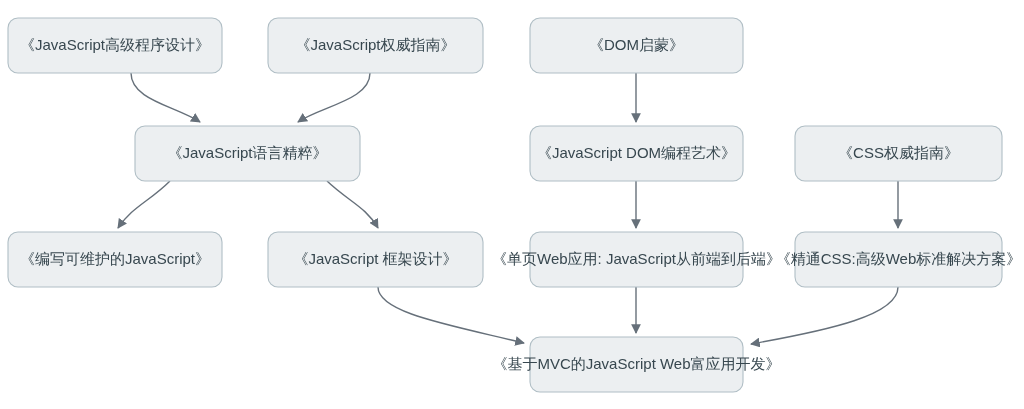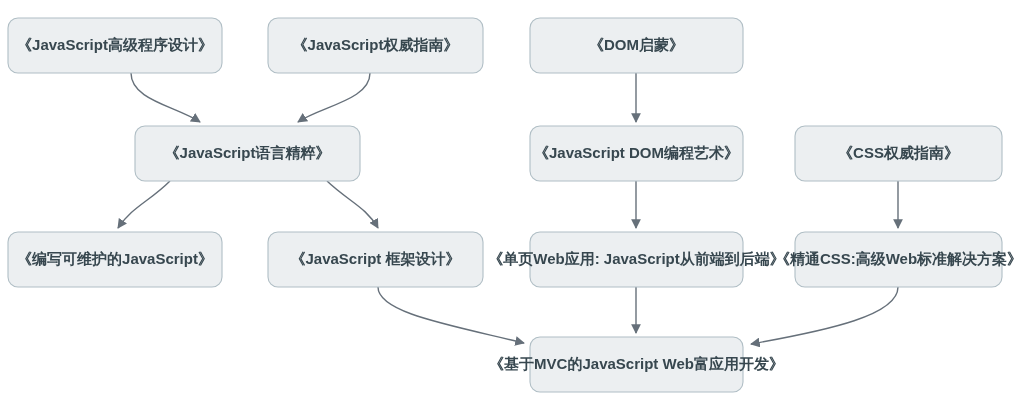--- a/index.html
+++ b/index.html
@@ -7,21 +7,20 @@
     padding: 0;
     background: #ffffff;
   }
   #flow-root {
     position: relative;
     width: 1024px;
     height: 409px;
     background: #ffffff;
     overflow: hidden;
     font-family: "Liberation Sans", "DejaVu Sans", sans-serif;
-    font-weight: bold;
   }
   #flow-svg {
     position: absolute;
     left: 0;
     top: 0;
     width: 1024px;
     height: 409px;
   }
   .node-box {
     fill: #eceff1;

